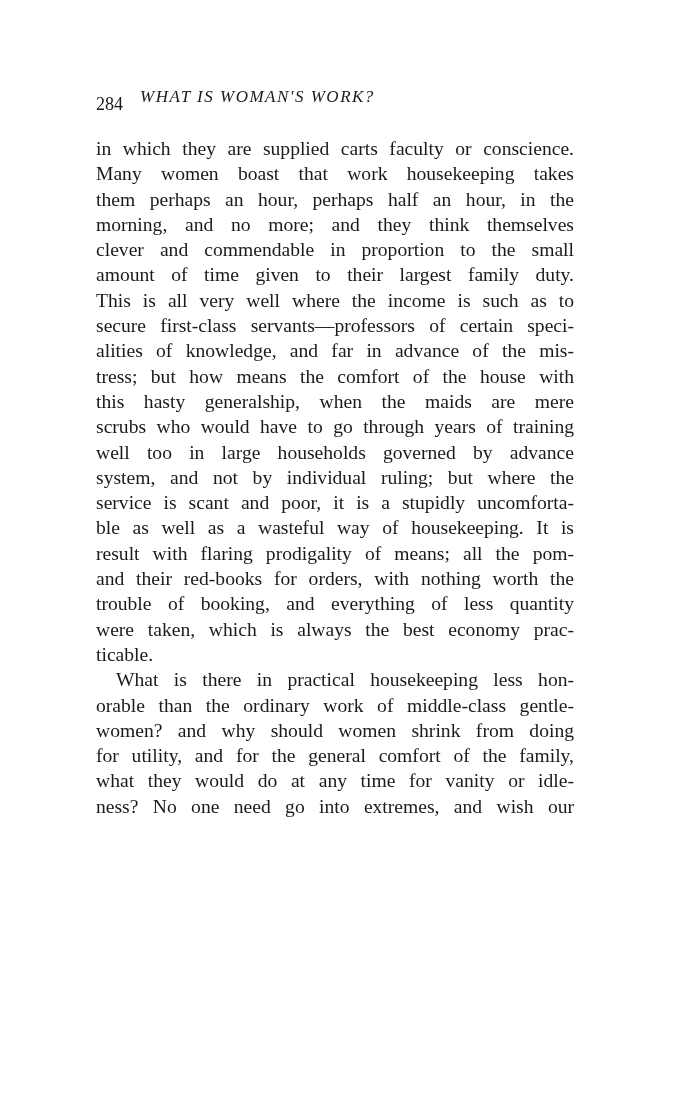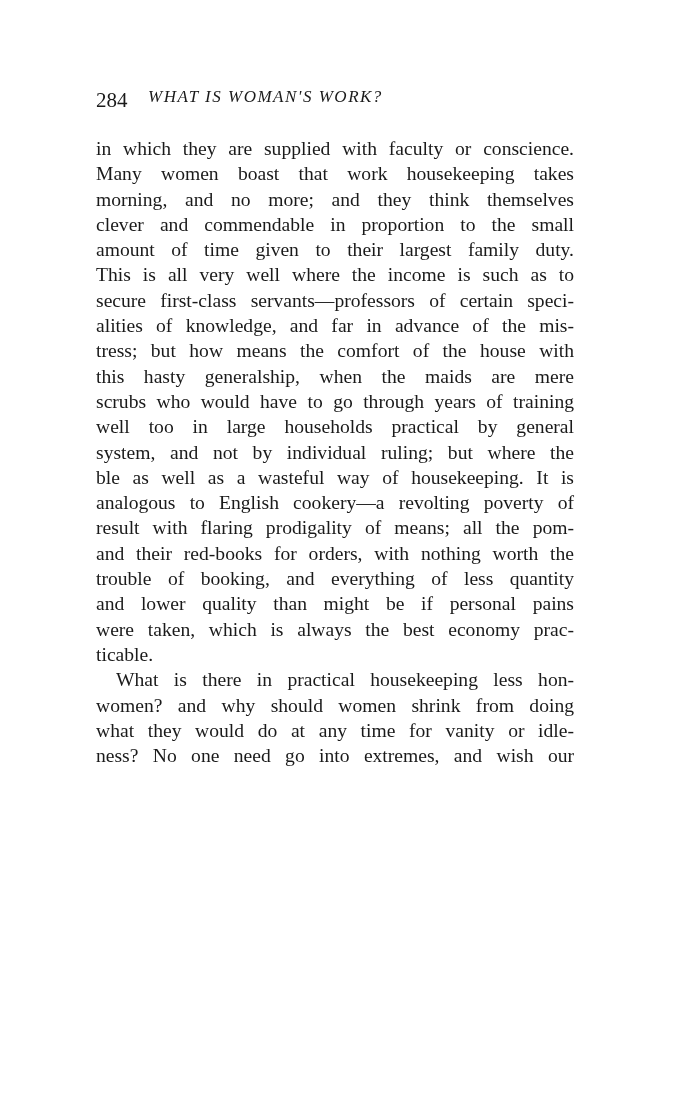--- a/index.html
+++ b/index.html
@@ -18,28 +18,28 @@
     .page-header {
       position: absolute;
       top: 86px;
       left: 96px;
       width: 478px;
       height: 28px;
     }
     .page-number {
       position: absolute;
       left: 0;
-      top: 2px;
+      top: 8px;
       font-family: "Liberation Serif", serif;
-      font-size: 21px;
+      font-size: 18px;
       text-align: center;
     }
     .running-head {
       position: absolute;
-      left: 52px;
+      left: 44px;
       top: 1px;
       font-family: "Liberation Serif", serif;
       font-style: italic;
       font-size: 17px;
       letter-spacing: 1.5px;
       text-align: right;
     }
     .body-text {
       position: absolute;
       top: 136px;
@@ -66,41 +66,43 @@
 </head>
 <body>
 
 <div class="page-header">
   <span class="page-number">284</span>
   <span class="running-head">WHAT IS WOMAN'S WORK?</span>
 </div>
 
 <div class="body-text">
   <div>
-    <span class="line">in which they are supplied with faculty or conscience.</span>
+    <span class="line">in which they are supplied carts faculty or conscience.</span>
     <span class="line">Many women boast that work housekeeping takes</span>
+    <span class="line">them perhaps an hour, perhaps half an hour, in the</span>
     <span class="line">morning, and no more; and they think themselves</span>
     <span class="line">clever and commendable in proportion to the small</span>
     <span class="line">amount of time given to their largest family duty.</span>
     <span class="line">This is all very well where the income is such as to</span>
     <span class="line">secure first-class servants—professors of certain speci-</span>
     <span class="line">alities of knowledge, and far in advance of the mis-</span>
     <span class="line">tress; but how means the comfort of the house with</span>
     <span class="line">this hasty generalship, when the maids are mere</span>
     <span class="line">scrubs who would have to go through years of training</span>
-    <span class="line">well too in large households practical by general</span>
+    <span class="line">well too in large households governed by advance</span>
     <span class="line">system, and not by individual ruling; but where the</span>
+    <span class="line">service is scant and poor, it is a stupidly uncomforta-</span>
     <span class="line">ble as well as a wasteful way of housekeeping. It is</span>
-    <span class="line">analogous to English cookery—a revolting poverty of</span>
     <span class="line">result with flaring prodigality of means; all the pom-</span>
     <span class="line">and their red-books for orders, with nothing worth the</span>
     <span class="line">trouble of booking, and everything of less quantity</span>
-    <span class="line">and lower quality than might be if personal pains</span>
     <span class="line">were taken, which is always the best economy prac-</span>
     <span class="line last">ticable.</span>
   </div>
   <div>
     <span class="line indent">What is there in practical housekeeping less hon-</span>
+    <span class="line">orable than the ordinary work of middle-class gentle-</span>
     <span class="line">women? and why should women shrink from doing</span>
+    <span class="line">for utility, and for the general comfort of the family,</span>
     <span class="line">what they would do at any time for vanity or idle-</span>
     <span class="line">ness? No one need go into extremes, and wish our</span>
   </div>
 </div>
 
 </body></html>

